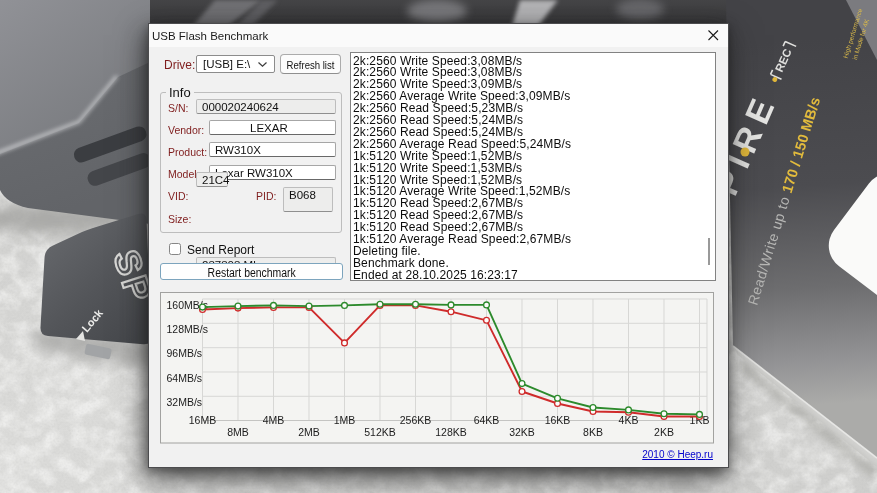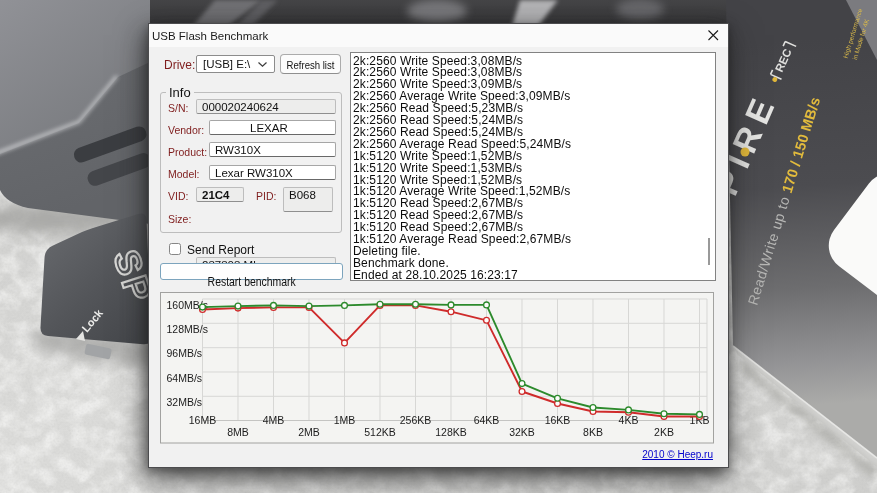--- a/index.html
+++ b/index.html
@@ -19,21 +19,21 @@
 .sq{display:inline-block;transform:scaleX(0.87);transform-origin:50% 50%;}
 #refresh{left:131px;top:30px;width:61px;height:20px;padding-top:3.5px;font-size:11px;}
 #logbox{left:201px;top:28px;width:366px;height:229px;background:#fff;border:1px solid #828282;font-size:12px;letter-spacing:0.12px;line-height:11.9px;color:#0c0c0c;padding:2.5px 0 0 2px;overflow:hidden;}
 #thumb{left:559px;top:214px;width:2px;height:27px;background:#999;}
 #grp{left:11px;top:68px;width:182px;height:141px;border:1px solid #bdbdbd;border-radius:3px;}
 #grplab{left:17px;top:61px;font-size:13px;background:#f1f1f1;padding:0 3px;color:#111;}
 .fld{background:#fff;border:1px solid #a6a6a6;border-bottom-color:#686868;border-radius:2px;font-size:11.5px;color:#111;padding:1px 0 0 5px;white-space:nowrap;}
 .ro{background:#ededec;border:1px solid #bdbdbd;border-bottom-color:#8f8f8f;}
 #cb{left:20px;top:219px;width:12px;height:12px;background:#fefefe;border:1.3px solid #868686;border-radius:2.5px;}
 #cblab{left:38px;top:219px;font-size:12px;color:#111;}
-#restart{left:11px;top:239px;width:183px;height:17px;border:1px solid #7ca4bd;border-radius:3px;background:#fefefe;padding-top:11px;font-size:12px;}
+#restart{left:11px;top:239px;width:183px;height:17px;border:1px solid #7ca4bd;border-radius:3px;background:#fefefe;padding-top:2px;font-size:12px;}
 #chartbox{left:11px;top:268px;}
 #status{left:8px;top:425px;font-size:10px;color:#1a1a1a;}
 #status2{right:15px;top:425px;font-size:10px;}
 .lnk{color:#0202cc;text-decoration:underline;}
 </style>
 </head>
 <body>
 <div id="stage">
 <svg id="bg" width="877" height="493" viewBox="0 0 877 493">
 <defs>
@@ -166,21 +166,21 @@
 <div class="abs" id="grplab">Info</div>
 <div class="abs lab" style="left:19px;top:78px;">S/N:</div>
 <div class="abs fld ro" style="left:47px;top:75px;width:140px;height:15px;">000020240624</div>
 <div class="abs lab" style="left:19px;top:100px;">Vendor:</div>
 <div class="abs fld" style="left:60px;top:96px;width:127px;height:15px;padding-left:40px;">LEXAR</div>
 <div class="abs lab" style="left:19px;top:122px;">Product:</div>
 <div class="abs fld" style="left:60px;top:118px;width:127px;height:15px;">RW310X</div>
 <div class="abs lab" style="left:19px;top:144px;">Model:</div>
 <div class="abs fld" style="left:60px;top:141px;width:127px;height:14.5px;">Lexar RW310X</div>
 <div class="abs lab" style="left:19px;top:166px;">VID:</div>
-<div class="abs fld ro" style="left:47px;top:163px;width:48px;height:14.5px;font-weight:bold;">21C4</div>
+<div class="abs fld ro" style="left:47px;top:148px;width:32px;height:14.5px;">21C4</div>
 <div class="abs lab" style="left:107px;top:166px;">PID:</div>
 <div class="abs fld ro" style="left:134px;top:163px;width:50px;height:25px;">B068</div>
 <div class="abs lab" style="left:19px;top:189px;">Size:</div>
 <div class="abs fld ro" style="left:47px;top:186px;width:140px;height:14.5px;margin-top:47px;">237303 Mb</div>
 <div class="abs" id="cb"></div>
 <div class="abs lab" id="cblab">Send Report</div>
 <div class="abs btn" id="restart"><span class="sq">Restart benchmark</span></div>
 <svg class="abs" id="chartbox" width="554" height="152" viewBox="0 0 554 152" font-family="Liberation Sans, sans-serif">
 <rect x="0.5" y="0.5" width="553" height="150.5" fill="#f4f4f2" stroke="#a2a2a0" stroke-width="1"></rect>
 <line x1="42.5" y1="7.0" x2="547" y2="7.0" stroke="#d7d7d5" stroke-width="1"></line>

